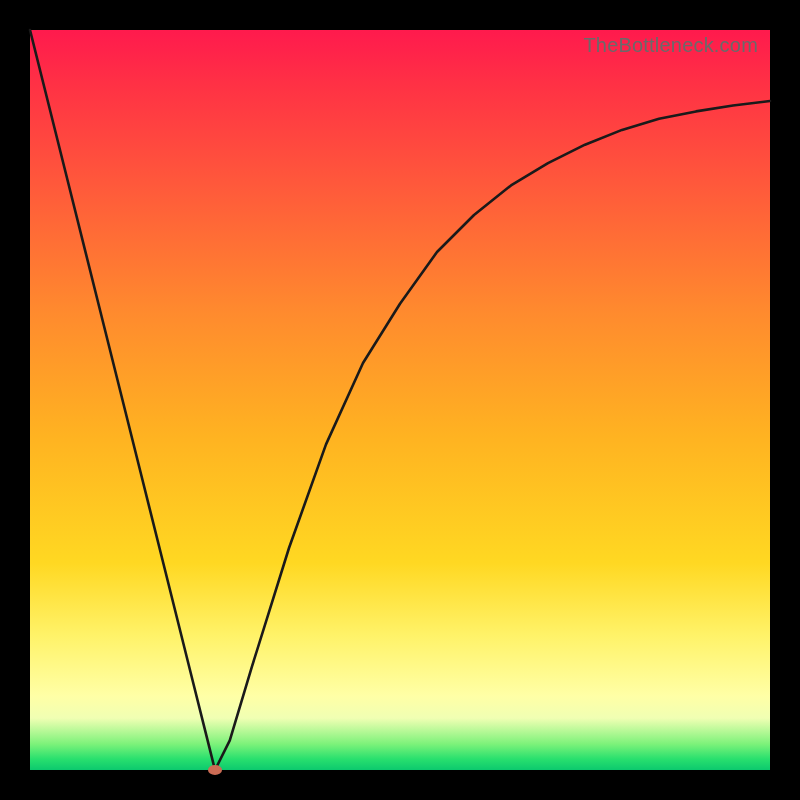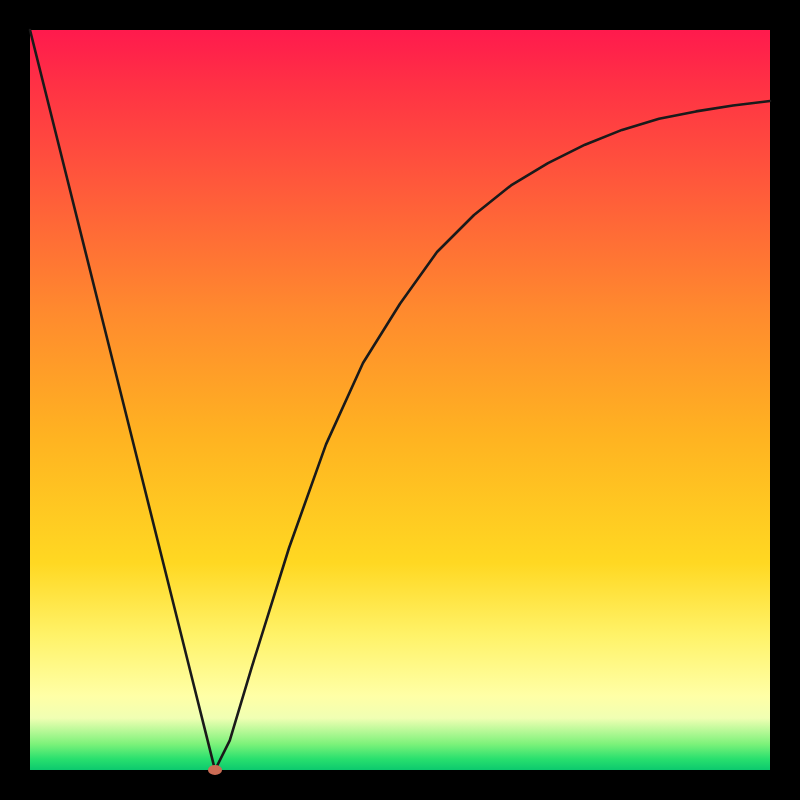--- a/index.html
+++ b/index.html
@@ -72,20 +72,21 @@
     background: #cc6c55;
     border-radius: 50% / 50%;
     transform: translate(-50%, -50%);
   }
 </style>
 </head>
 <body>
 
 <div class="frame">
   <div class="plot-area">
+    <div class="watermark">TheBottleneck.com</div>
 
     <svg class="curve" viewBox="0 0 740 740" preserveAspectRatio="none">
       <path d="M0.0 0.0 L37.0 148.0 L74.0 296.0 L111.0 444.0 L133.2 532.8 L148.0 592.0 L162.8 651.2 L177.6 710.4 L185.0 740.0 L199.8 710.4 L222.0 636.4 L259.0 518.0 L296.0 414.4 L333.0 333.0 L370.0 273.8 L407.0 222.0 L444.0 185.0 L481.0 155.4 L518.0 133.2 L555.0 114.7 L592.0 99.9 L629.0 88.8 L666.0 81.4 L703.0 75.5 L740.0 71.0"></path>
     </svg>
 
     <div class="marker" style="left:185.0px;top:740.0px;background:#cc6c55;"></div>
   </div>
 </div>
 
 </body></html>

